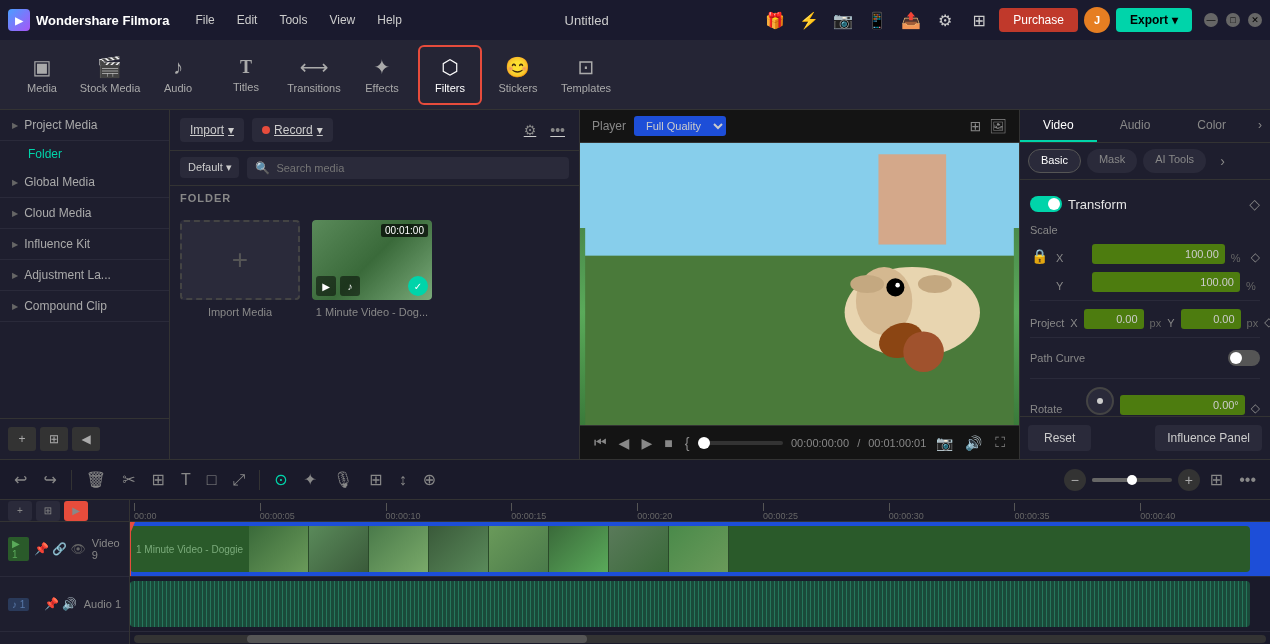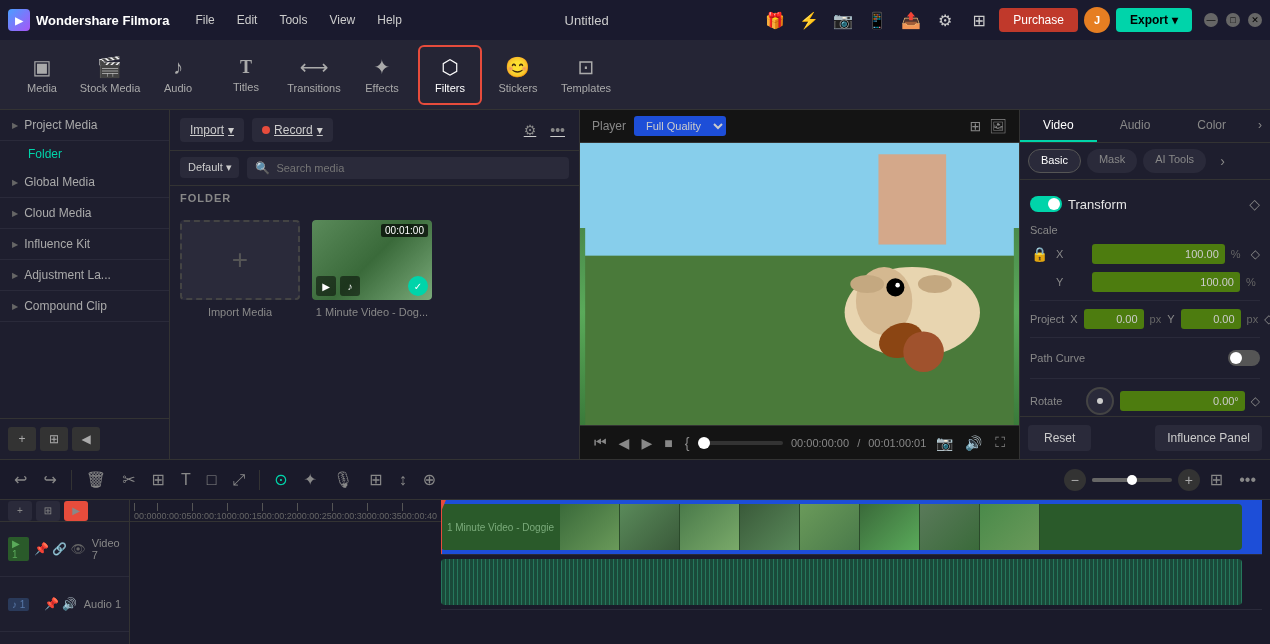--- a/index.html
+++ b/index.html
@@ -91,21 +91,21 @@
     .right-subtabs { display: flex; padding: 6px 8px; gap: 6px; border-bottom: 1px solid #333; }
     .right-subtab { padding: 4px 12px; border-radius: 12px; font-size: 11px; cursor: pointer; color: #888; background: #2a2a3a; }
     .right-subtab.active { background: #2a2a3a; color: #fff; border: 1px solid #555; }
     .right-subtab-more { padding: 4px 8px; color: #888; cursor: pointer; font-size: 14px; }
     .right-content { flex: 1; overflow-y: auto; padding: 10px; }
     .right-content::-webkit-scrollbar { width: 4px; }
     .right-content::-webkit-scrollbar-thumb { background: #444; }
     .section-header { display: flex; align-items: center; justify-content: space-between; margin-bottom: 12px; margin-top: 6px; }
     .section-title { color: #e5e5e5; font-size: 13px; font-weight: 500; }
     .section-icon { color: #888; font-size: 14px; cursor: pointer; }
-    .prop-row { display: flex; align-items: center; margin-bottom: 8px; gap: 6px; }
+    .prop-row { display: flex; align-items: flex-end; margin-bottom: 8px; gap: 6px; }
     .prop-label { color: #888; font-size: 11px; width: 30px; }
     .prop-field { flex: 1; background: #4d7c0f; border: none; border-radius: 3px; color: #ccc; font-size: 11px; padding: 4px 6px; text-align: right; width: 60px; }
     .prop-unit { color: #666; font-size: 11px; width: 14px; }
     .prop-reset { background: none; border: none; color: #888; cursor: pointer; font-size: 12px; }
     .toggle-row { display: flex; align-items: center; justify-content: space-between; margin-bottom: 8px; padding: 4px 0; }
     .toggle-label { color: #888; font-size: 11px; }
     .toggle { width: 32px; height: 16px; background: #555; border-radius: 8px; position: relative; cursor: pointer; }
     .toggle.on { background: #00d4aa; }
     .toggle-knob { width: 12px; height: 12px; background: #fff; border-radius: 50%; position: absolute; top: 2px; left: 2px; transition: left 0.2s; }
     .toggle.on .toggle-knob { left: 18px; }
@@ -131,21 +131,21 @@
     .timeline-main { display: flex; flex: 1; overflow: hidden; }
     .track-labels { width: 130px; background: #1e1e2e; border-right: 1px solid #333; display: flex; flex-direction: column; flex-shrink: 0; }
     .track-label { height: 55px; display: flex; align-items: center; padding: 0 8px; gap: 6px; border-bottom: 1px solid #2a2a3a; }
     .track-controls { display: flex; gap: 3px; margin-left: auto; }
     .track-ctrl { background: none; border: none; color: #666; cursor: pointer; font-size: 12px; }
     .track-name { color: #888; font-size: 11px; }
     .track-num { background: #2a5a2a; color: #5aaa5a; font-size: 10px; padding: 1px 4px; border-radius: 2px; }
     .track-num-audio { background: #2a3a5a; color: #5a7aaa; font-size: 10px; padding: 1px 4px; border-radius: 2px; }
     .track-extra-btn { width: 24px; height: 20px; background: #2a2a3a; border: none; border-radius: 3px; cursor: pointer; color: #888; font-size: 10px; display: flex; align-items: center; justify-content: center; }
 
-    .timeline-content { flex: 1; overflow: hidden; display: flex; flex-direction: row; text-align: center; }
+    .timeline-content { flex: 1; overflow: hidden; display: flex; flex-direction: column; text-align: center; }
     .timeline-ruler { height: 22px; background: #1a1a2a; border-bottom: 1px solid #333; position: relative; display: flex; align-items: flex-end; padding: 0 4px; }
     .ruler-marks { display: flex; gap: 0; width: 100%; position: relative; }
     .ruler-mark { display: flex; flex-direction: column; align-items: flex-start; flex: 1; }
     .ruler-tick { width: 1px; height: 8px; background: #555; }
     .ruler-label { font-size: 9px; color: #666; white-space: nowrap; }
     .tracks-area { flex: 1; position: relative; overflow: hidden; }
     .video-track { height: 55px; background: #1d4ed8; border-bottom: 1px solid #2a2a3a; position: relative; }
     .audio-track { height: 55px; background: #1a1a2a; border-bottom: 1px solid #2a2a3a; position: relative; }
     .video-clip { position: absolute; left: 0; right: 20px; top: 4px; bottom: 4px; background: #2a5a2a; border-radius: 4px; overflow: hidden; display: flex; align-items: center; }
     .clip-label { color: #7aaa7a; font-size: 10px; padding: 2px 6px; white-space: nowrap; font-weight: 500; }
@@ -490,21 +490,21 @@
         <button class="track-extra-btn">⊞</button>
         <button class="track-extra-btn" style="background:#e74c3c;">▶</button>
       </div>
       <div class="track-label">
         <span class="track-num">▶ 1</span>
         <div class="track-controls">
           <button class="track-ctrl">📌</button>
           <button class="track-ctrl">🔗</button>
           <button class="track-ctrl">👁</button>
         </div>
-        <span class="track-name">Video 7</span>
+        <span class="track-name">Video 9</span>
       </div>
       <div class="track-label">
         <span class="track-num-audio">♪ 1</span>
         <div class="track-controls">
           <button class="track-ctrl">📌</button>
           <button class="track-ctrl">🔊</button>
         </div>
         <span class="track-name">Audio 1</span>
       </div>
     </div>

